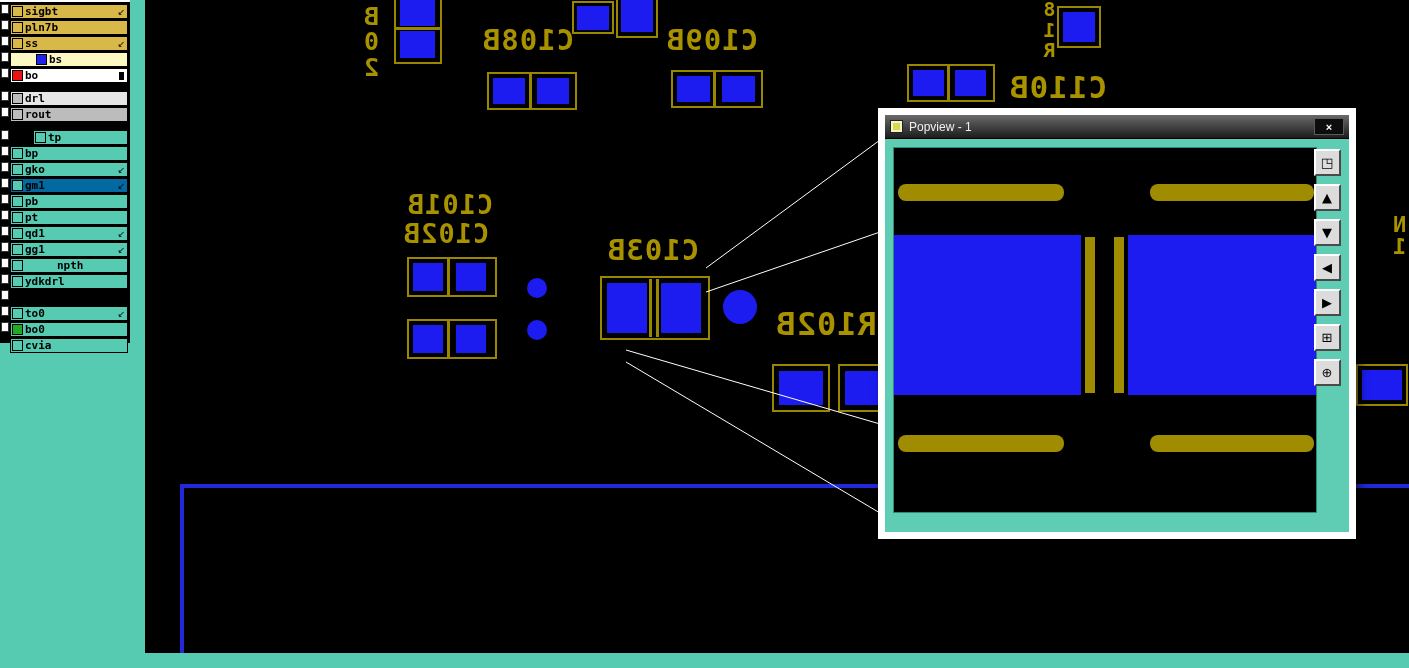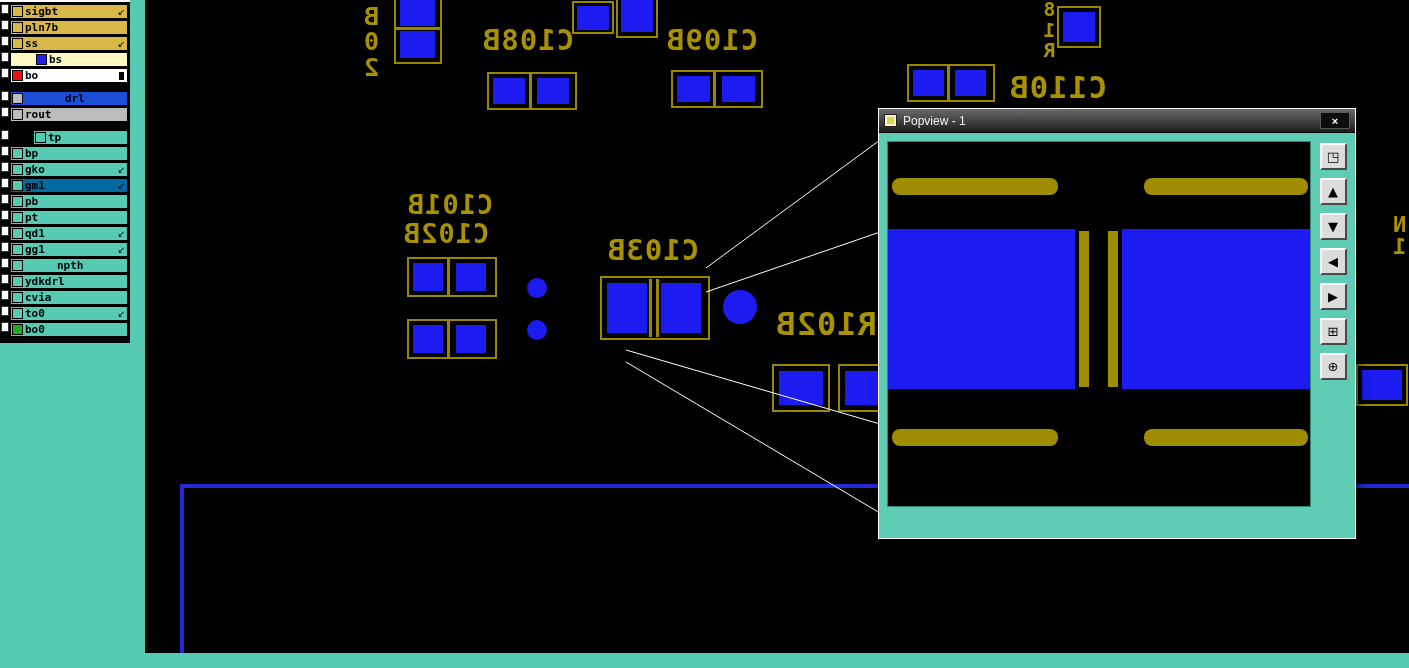--- a/index.html
+++ b/index.html
@@ -28,21 +28,21 @@
   .layer-row{display:flex;align-items:flex-start;height:15px;margin-bottom:1px}
   .layer-checkbox{width:8px;height:10px;background:#fff;border:1px solid #333;margin-right:1px;flex:none}
   .layer-box{flex:1;height:15px;display:flex;align-items:center;border:1px solid #000;overflow:hidden}
   .layer-swatch{width:11px;height:11px;border:1px solid #000;margin:0 1px;flex:none}
   .layer-name{flex:1;font:bold 11px "DejaVu Sans Mono",monospace;color:#000;padding-left:1px;line-height:1}
   .layer-arrow{font-size:9px;color:#000;padding-right:2px;font-family:"DejaVu Sans",sans-serif}
   .layer-cursor{width:5px;height:8px;background:#000;margin-right:3px;flex:none}
   .row-gap{height:7px}
 
   .popup{position:absolute;left:878px;top:108px;width:478px;height:431px;background:#5ecdb4;
-    border:1px solid #ffffff;box-shadow:4px 5px 8px rgba(0,0,0,.55);z-index:10}
+    border:7px solid #ffffff;box-shadow:4px 5px 8px rgba(0,0,0,.55);z-index:10}
   .popup-titlebar{height:24px;background:linear-gradient(#6a6a6a,#1c1c1c);display:flex;align-items:center;
     padding:0 5px;border-bottom:1px solid #000}
   .popview-icon{width:13px;height:13px;background:#d8d850;border:1px solid #222;flex:none;
     box-shadow:inset 0 0 0 2px #f4f4c8}
   .popup-title{color:#f0f0f0;font:12px "Liberation Sans",sans-serif;margin-left:6px;flex:1}
   .popup-close{width:30px;height:17px;background:#0d0d0d;border:1px solid #5a5a5a;color:#fff;
     font:bold 11px "Liberation Sans",sans-serif;display:flex;align-items:center;justify-content:center}
   .popup-body{position:absolute;left:0;top:24px;right:0;bottom:0;background:#5ecdb4}
   .popup-view{position:absolute;left:8px;top:8px;width:424px;height:366px;background:#000;
     border:1px solid #2f8b75;overflow:hidden}
@@ -170,21 +170,21 @@
           <div class="layer-checkbox"></div>
           <div class="layer-box" style="background: rgb(255, 255, 255);">
             <div class="layer-swatch" style="background: rgb(238, 17, 17);"></div>
             <div class="layer-name">bo</div>
             <div class="layer-cursor"></div>
           </div>
         </div>
         <div class="row-gap"></div>
         <div class="layer-row">
           <div class="layer-checkbox"></div>
-          <div class="layer-box" style="background: #1d4ed8; gap: 40px;">
+          <div class="layer-box" style="background: #e5e5e5;">
             <div class="layer-swatch" style="background: rgb(188, 188, 188);"></div>
             <div class="layer-name">drl</div>
           </div>
         </div>
         <div class="layer-row">
           <div class="layer-checkbox"></div>
           <div class="layer-box" style="background: rgb(188, 188, 188);">
             <div class="layer-swatch" style="background: rgb(188, 188, 188);"></div>
             <div class="layer-name">rout</div>
           </div>
@@ -259,21 +259,21 @@
         </div>
         <div class="layer-row">
           <div class="layer-checkbox"></div>
           <div class="layer-box" style="background: rgb(87, 203, 178);">
             <div class="layer-swatch" style="background: rgb(87, 203, 178);"></div>
             <div class="layer-name">ydkdrl</div>
           </div>
         </div>
         <div class="layer-row">
           <div class="layer-checkbox"></div>
-          <div class="layer-box" style="background: rgb(87, 203, 178);">
+          <div class="layer-box" style="background: rgb(87, 203, 178); margin-top: 48px;">
             <div class="layer-swatch" style="background: rgb(87, 203, 178);"></div>
             <div class="layer-name">cvia</div>
           </div>
         </div>
         <div class="layer-row">
           <div class="layer-checkbox"></div>
           <div class="layer-box" style="background: rgb(87, 203, 178);">
             <div class="layer-swatch" style="background: rgb(87, 203, 178);"></div>
             <div class="layer-name">to0</div>
             <div class="layer-arrow">↙</div>

